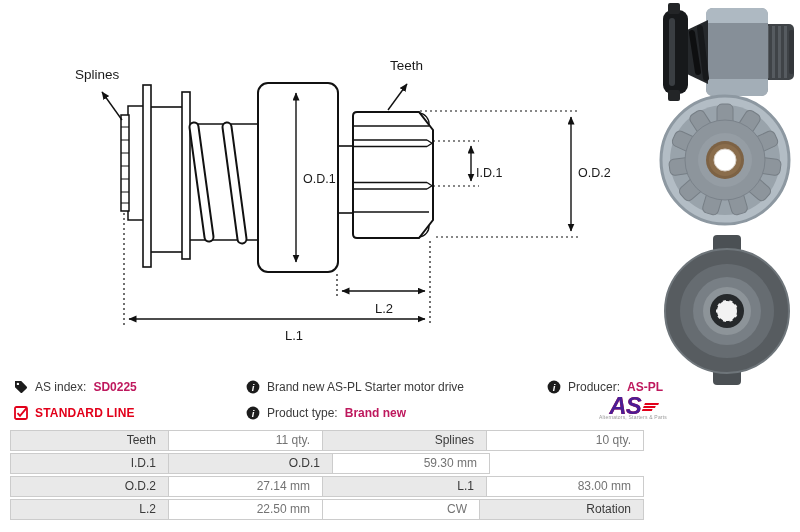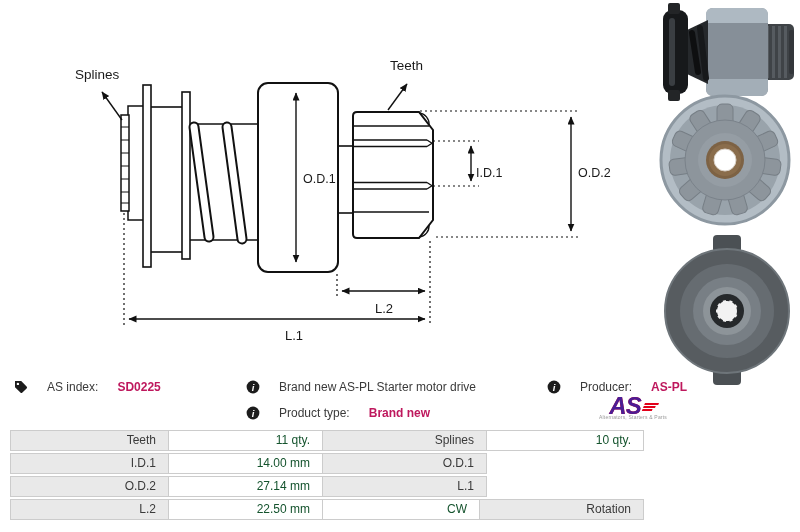--- a/index.html
+++ b/index.html
@@ -9,21 +9,21 @@
 
   
   .drawing{position:absolute;left:0;top:0;}
 
   
   .photos{position:absolute;left:640px;top:0;}
 
   
   .meta{position:absolute;top:374px;left:0;width:800px;height:54px;font-size:12px;}
   .meta-col{position:absolute;top:0;}
-  .meta-row{display:flex;align-items:center;gap:19px;height:26px;white-space:nowrap;}
+  .meta-row{display:flex;align-items:center;gap:7px;height:26px;white-space:nowrap;}
   .meta b{color:#be185d;}
   .std-line{color:#e2001a;font-weight:bold;letter-spacing:.2px;}
   .icon-badge{display:inline-flex;width:14px;height:14px;flex:0 0 14px;}
   .col1{left:14px;}
   .col2{left:246px;}
   .col3{left:547px;width:253px;}
 
   
   .logo{position:absolute;left:597px;top:396px;width:72px;text-align:center;}
   .logo-mark{display:flex;align-items:flex-end;justify-content:center;gap:2px;height:17px;}
@@ -37,21 +37,21 @@
   .logo-stripes i:nth-child(3){width:10px;}
   .logo-tagline{font-size:5px;color:#9a9a9a;margin-top:1px;letter-spacing:.2px;}
 
   
   .spec{position:absolute;left:10px;top:430px;width:645px;font-size:12px;}
   .trow{display:flex;margin-bottom:2px;}
   .tcell{height:19px;line-height:19px;border:1px solid #cccccc;text-align:right;
          padding-right:12px;box-sizing:content-box;}
   .tcell + .tcell{margin-left:-1px;}
   .tkey{background:#e9e9e9;color:#3a3a3a;}
-  .tval{background:#ffffff;color:#14532d;}
+  .tval{background:#ffffff;color:#737373;}
   .w1{width:145px;} .w2{width:141px;} .w3{width:151px;} .w4{width:144px;}
 </style>
 </head>
 <body>
 
 <div class="page">
 
   <svg class="drawing" width="648" height="372" viewBox="0 0 648 372">
     <defs>
       <marker id="arr" markerUnits="userSpaceOnUse" markerWidth="9" markerHeight="8" refX="7.5" refY="3.5" orient="auto-start-reverse">
@@ -229,20 +229,29 @@
       <div class="meta-row">
         <span class="icon-badge">
           <svg width="14" height="14" viewBox="0 0 14 14">
             <path d="M7.2,1 L12.6,6.4 a1.4,1.4 0 0 1 0,2 L8.4,12.6 a1.4,1.4 0 0 1 -2,0 L1,7.2 L1,1 Z" fill="#1c1c1c"></path>
             <circle cx="3.9" cy="3.9" r="1.2" fill="#fff"></circle>
           </svg>
         </span>
         <span>AS index:</span>
         <b>SD0225</b>
       </div>
+      <div class="meta-row">
+        <span class="icon-badge">
+          <svg width="14" height="14" viewBox="0 0 14 14">
+            <rect x="1" y="1" width="12" height="12" rx="1.5" fill="none" stroke="#e2001a" stroke-width="1.8"></rect>
+            <path d="M3.5,7.2 L6,9.8 L12.5,2.2" fill="none" stroke="#e2001a" stroke-width="1.8"></path>
+          </svg>
+        </span>
+        <span class="std-line">STANDARD LINE</span>
+      </div>
     </div>
 
     <div class="meta-col col2">
       <div class="meta-row">
         <span class="icon-badge">
           <svg width="14" height="14" viewBox="0 0 14 14">
             <circle cx="7" cy="7" r="6.4" fill="#1c1c1c"></circle>
             <text x="7" y="10.6" font-size="9.5" font-weight="bold" font-style="italic" font-family="Liberation Serif, serif" fill="#fff" text-anchor="middle">i</text>
           </svg>
         </span>
@@ -288,27 +297,28 @@
 
   <div class="spec">
     <div class="trow">
       <div class="tcell tkey w1">Teeth</div>
       <div class="tcell tval w2">11 qty.</div>
       <div class="tcell tkey w3">Splines</div>
       <div class="tcell tval w4">10 qty.</div>
     </div>
     <div class="trow">
       <div class="tcell tkey w1">I.D.1</div>
-      <div class="tcell tval w2">14.00 mm</div>
       <div class="tcell tkey w3">O.D.1</div>
+      <div class="tcell tval w4">59.30 mm</div>
     </div>
     <div class="trow">
       <div class="tcell tkey w1">O.D.2</div>
       <div class="tcell tval w2">27.14 mm</div>
       <div class="tcell tkey w3">L.1</div>
+      <div class="tcell tval w4">83.00 mm</div>
     </div>
     <div class="trow">
       <div class="tcell tkey w1">L.2</div>
       <div class="tcell tval w2">22.50 mm</div>
       <div class="tcell tval w4">CW</div>
       <div class="tcell tkey w3">Rotation</div>
     </div>
   </div>
 
 </div>

